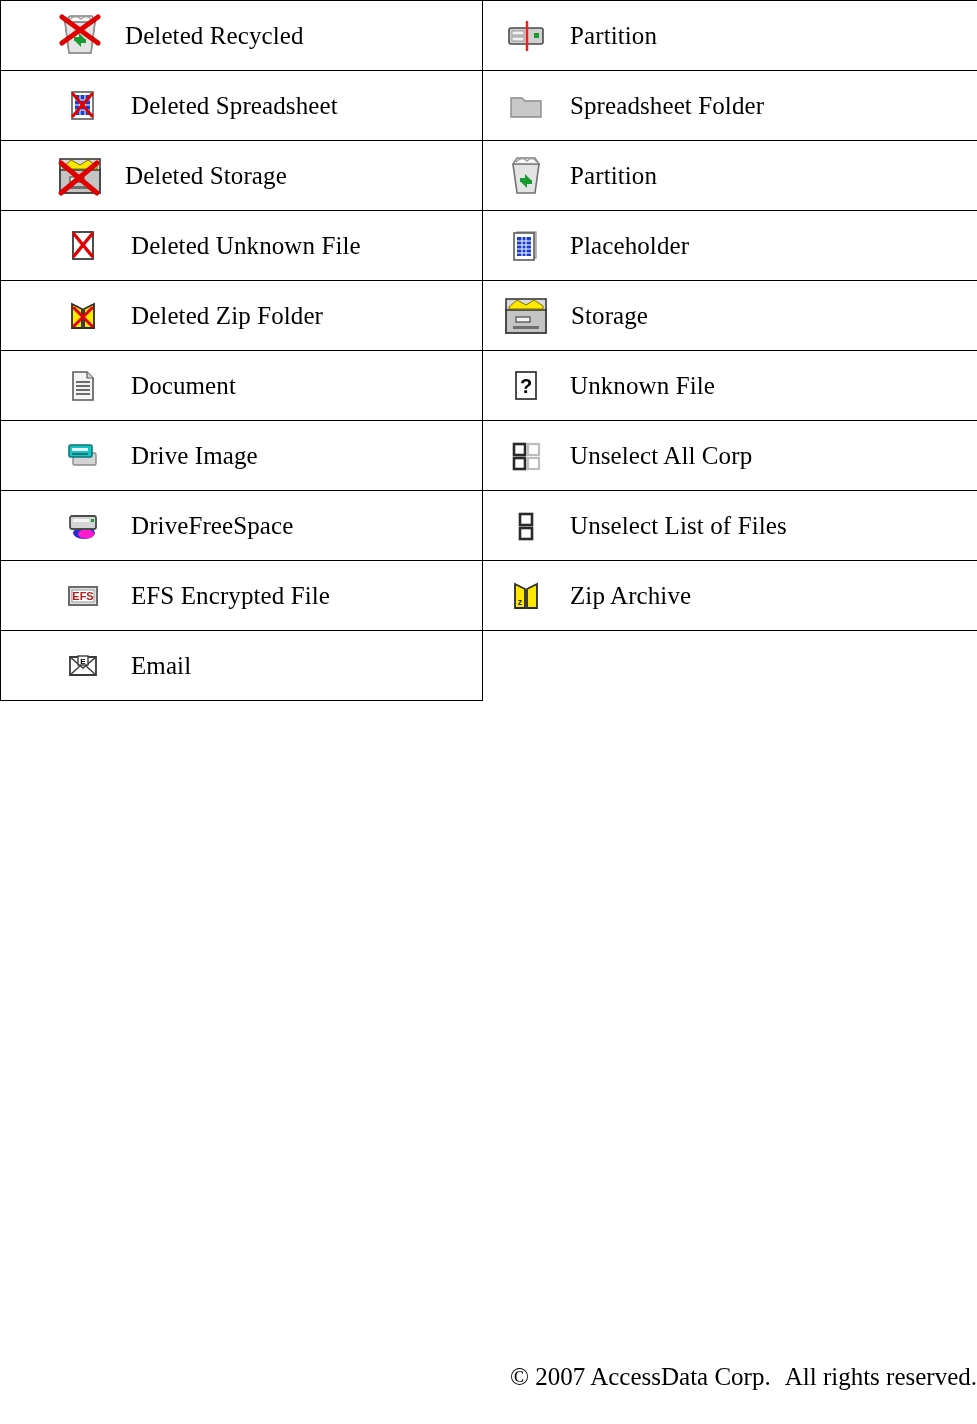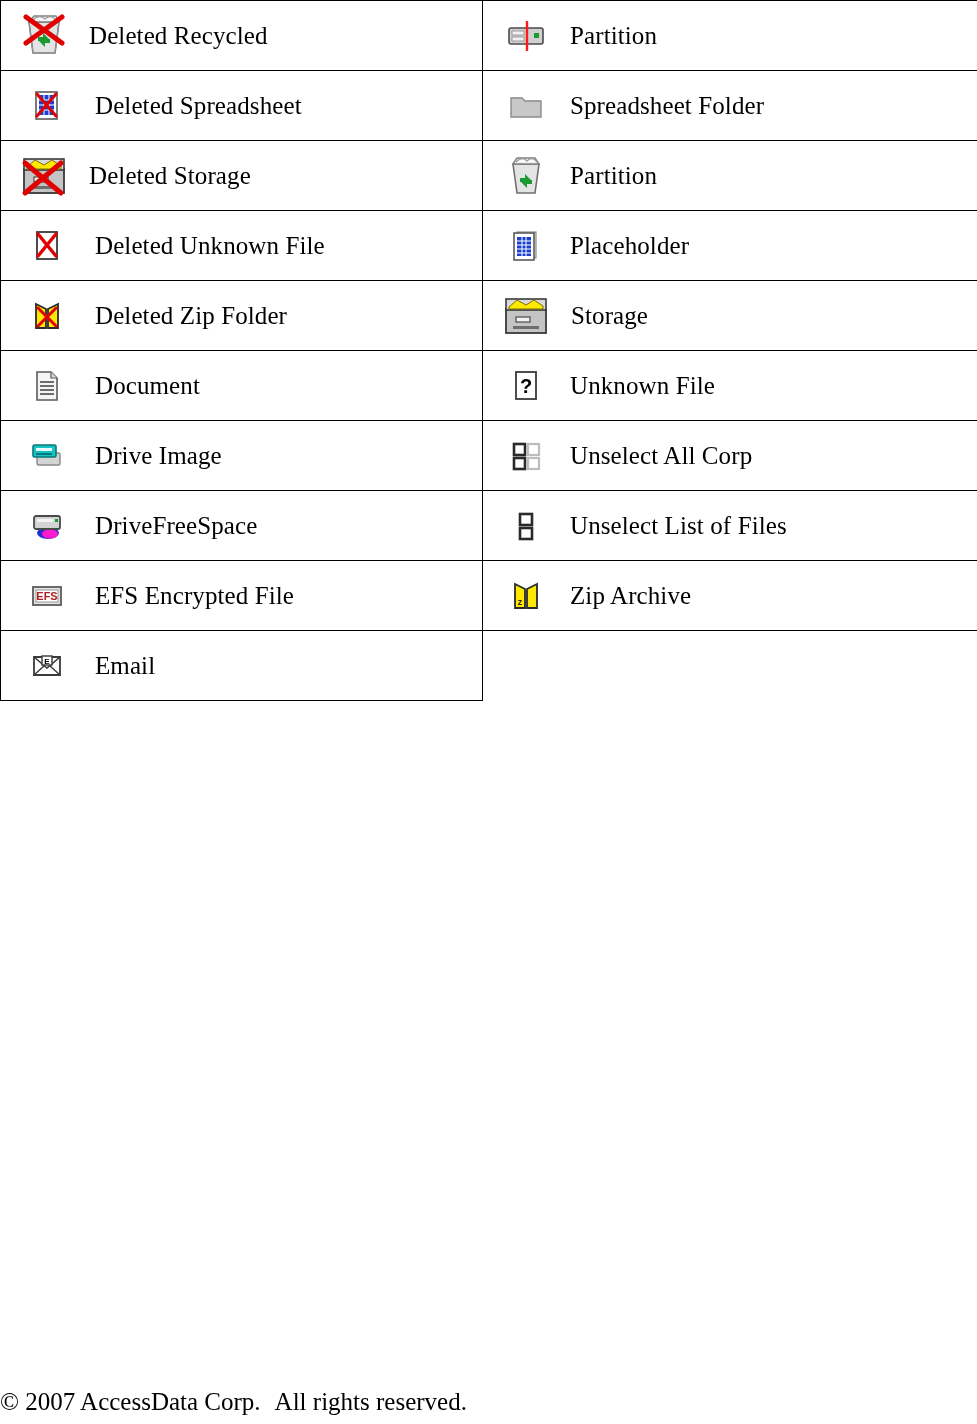--- a/index.html
+++ b/index.html
@@ -45,21 +45,21 @@
   }
 
   .icon-slot {
     flex: 0 0 auto;
     display: flex;
     align-items: center;
     justify-content: center;
     height: 48px;
   }
   
-  .col-left  .icon-slot { width: 92px; }
+  .col-left  .icon-slot { width: 92px; padding-left: 36px; }
   .col-right .icon-slot { width: 85px; }
   .cell-inner.wide-icon .icon-slot { width: 86px; }
 
   .cell-label {
     font-size: 25px;
     line-height: 1;
     letter-spacing: 0.1px;
     white-space: nowrap;
     padding-left: 2px;
   }
@@ -69,22 +69,22 @@
     position: relative;
     display: block;
   }
   .ico svg { display: block; }
 
   
   .footer {
     position: absolute;
     left: 0;
     right: 0;
-    bottom: 10px;
-    text-align: left;
+    bottom: 35px;
+    text-align: right;
     font-size: 25px;
     line-height: 1;
   }
   .footer .sep { display: inline-block; width: 14px; }
 </style>
 </head>
 <body>
 
 <table class="legend-table">
   <tbody>

